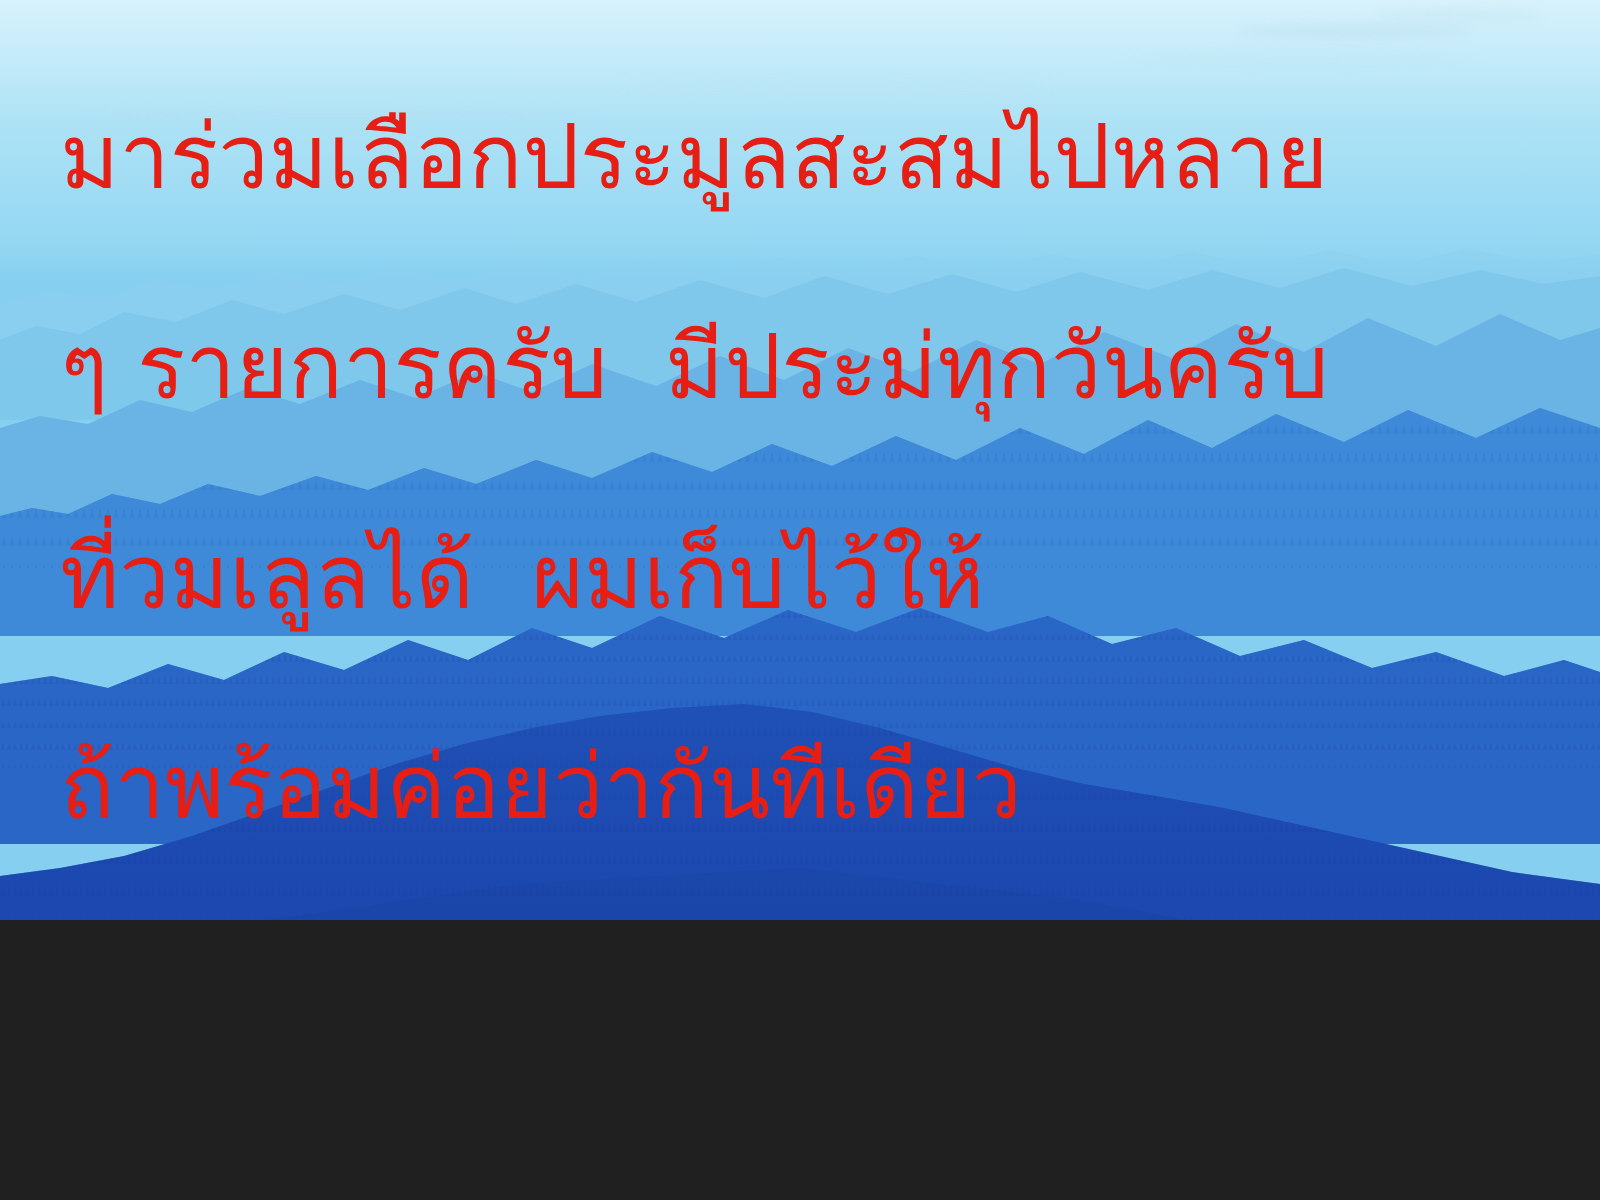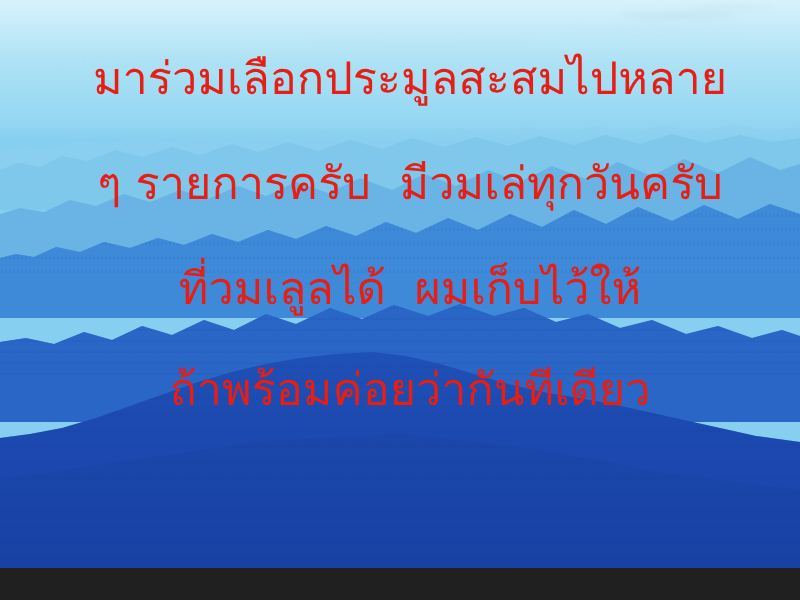--- a/index.html
+++ b/index.html
@@ -5,25 +5,24 @@
 <style>
   html, body {
     margin: 0;
     padding: 0;
     background: #202020;
   }
 
   #banner {
     position: relative;
     width: 800px;
-    height: 568px;
+    height: 460px;
     overflow: hidden;
     font-family: "DejaVu Sans", "Liberation Sans", sans-serif;
     user-select: none;
-    text-align: center;
   }
 
   
   .sky {
     position: absolute;
     left: 0; top: 0;
     width: 800px; height: 600px;
     background: linear-gradient(to bottom,
       #d8f2fb  0px,
       #c6ecf9  26px,
@@ -72,21 +71,21 @@
     font-size: 45px;
     line-height: 1.0;
     font-weight: 400;
     white-space: pre;
     letter-spacing: 0px;
     text-rendering: optimizeLegibility;
   }
   .line.l1 { top: 56px; }
   .line.l2 { top: 161px; }
   .line.l3 { top: 266px; }
-  .line.l4 { top: 371px; font-family: Liberation Mono, monospace; }
+  .line.l4 { top: 371px; }
 </style>
 </head>
 <body>
 
 <div id="banner">
 
   <div class="sky"></div>
   <div class="haze h1"></div>
   <div class="haze h2"></div>
   <div class="haze h3"></div>
@@ -197,18 +196,18 @@
         L756,106 L800,112 L800,270 L0,270 Z"></path>
 
       <path fill="#1a4099" opacity="0.28" d="
         M0,150 L120,132 L260,112 L400,104 L540,120 L680,146 L800,160
         L800,270 L0,270 Z"></path>
     </svg>
   </div>
 
   <div class="caption">
     <div class="line l1">มาร่วมเลือกประมูลสะสมไปหลาย</div>
-    <div class="line l2">ๆ รายการครับ  มีวมเล่ทุกวันครับ</div>
+    <div class="line l2">ๆ รายการครับ  มีประม่ทุกวันครับ</div>
     <div class="line l3">ที่วมเลูลได้  ผมเก็บไว้ให้</div>
     <div class="line l4">ถ้าพร้อมค่อยว่ากันทีเดียว</div>
   </div>
 
 </div>
 
 </body></html>

